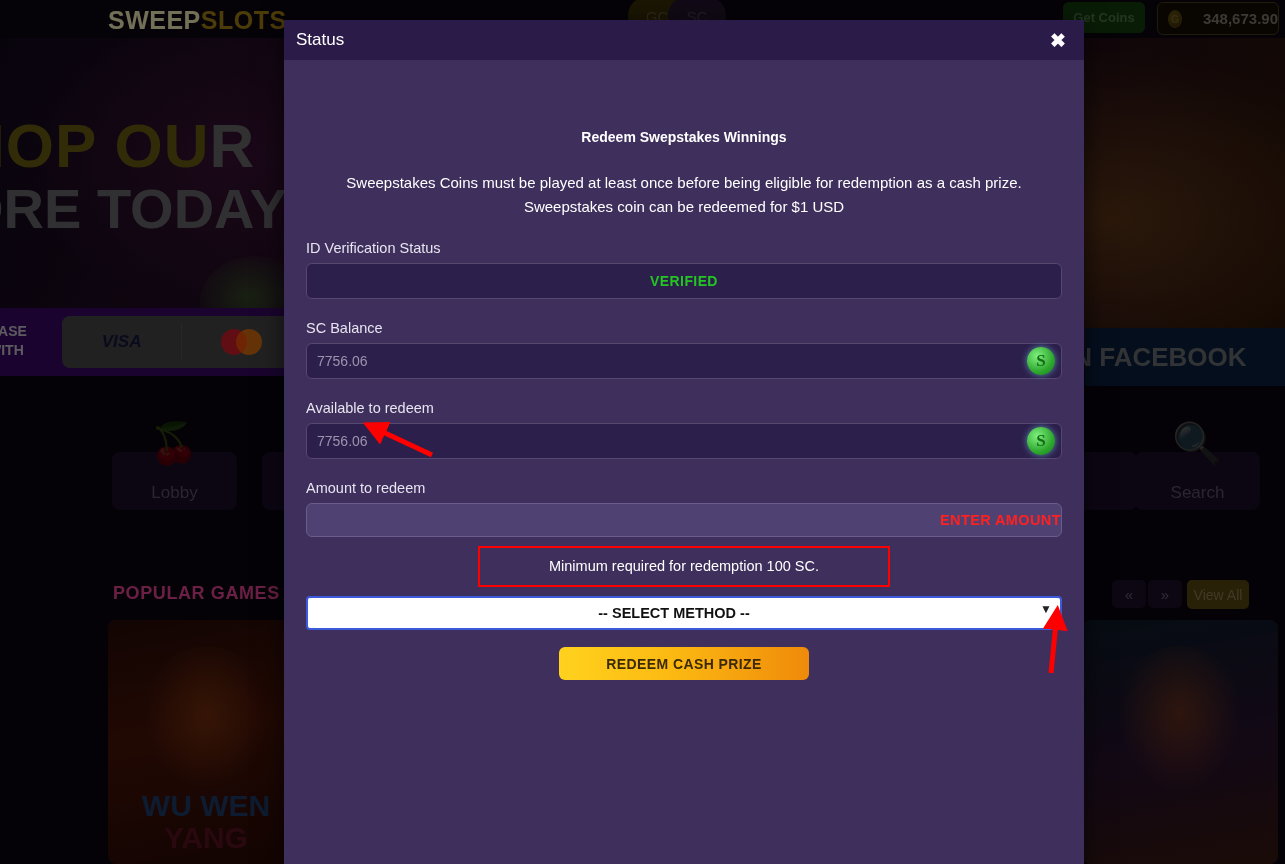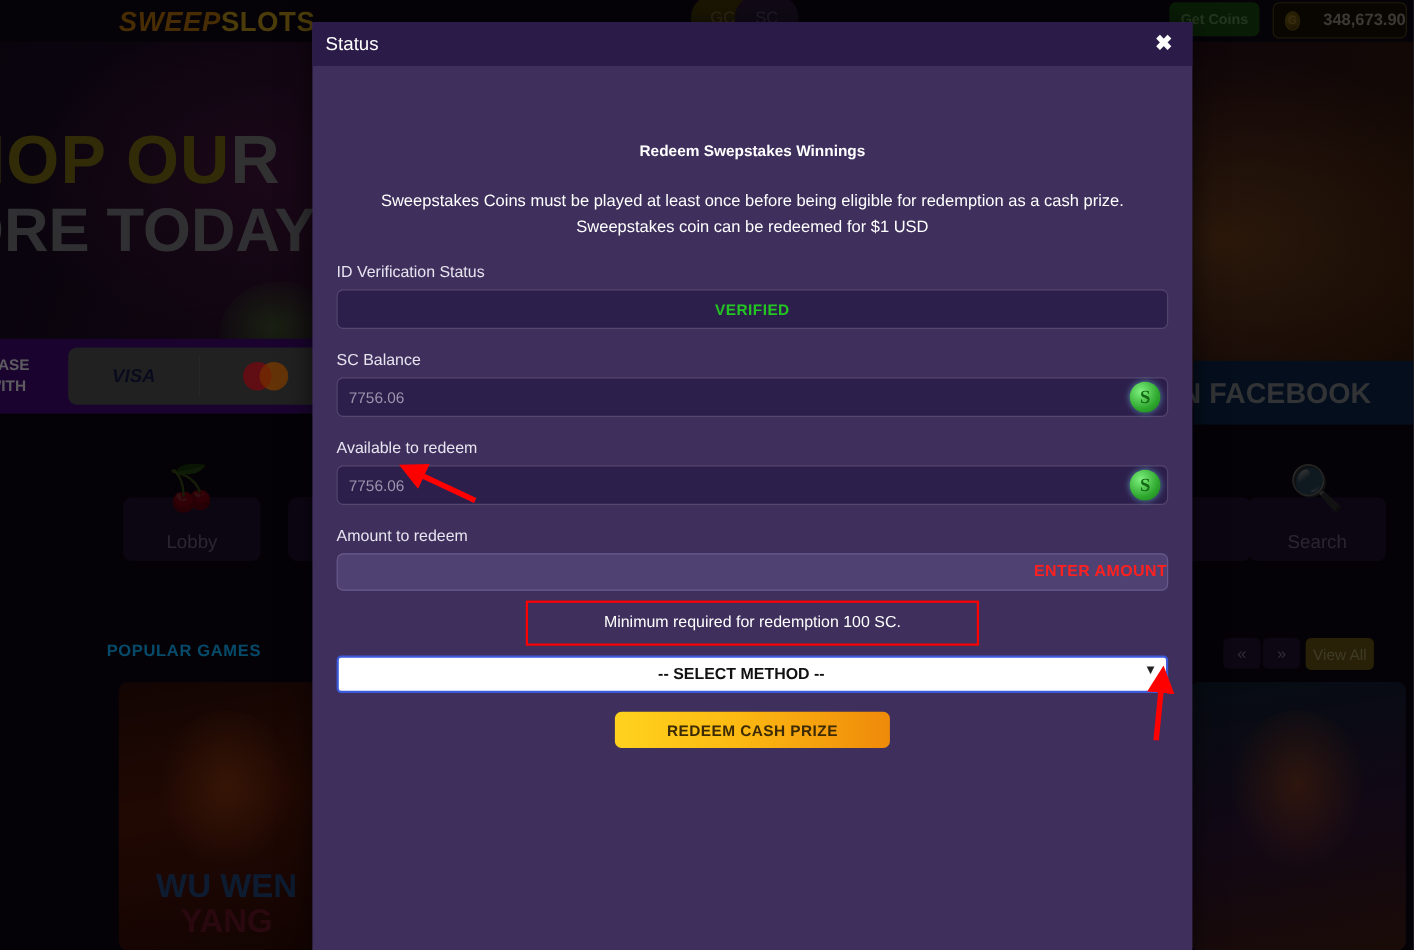--- a/index.html
+++ b/index.html
@@ -15,21 +15,21 @@
   #bg { position: absolute; inset: 0; background: #0a0610; }
 
   .bg-topbar {
     position: absolute; left: 0; top: 0; width: 1285px; height: 38px;
     background: #0d0812;
   }
   .logo {
     position: absolute; left: 108px; top: 6px;
     font-size: 25px; font-weight: bold; letter-spacing: 0.5px;
   }
-  .logo .s1 { color: #a16207; font-style: italic; }
+  .logo .s1 { color: #fef9c3; }
   .logo .s2 { color: #a88516; }
 
   .gc-sc-wrap { position: absolute; left: 628px; top: -4px; width: 112px; height: 42px; }
   .pill {
     position: absolute; top: 0; width: 58px; height: 40px; border-radius: 20px;
     font-size: 15px; color: #6a5a33; display: flex; align-items: center; justify-content: center;
   }
   .pill.gc { left: 0; background: #3d3208; }
   .pill.sc { left: 40px; background: #261832; color: #4f4060; }
 
@@ -107,22 +107,22 @@
     position: absolute; top: 0; width: 125px; height: 58px;
     background: #1b0f2c; border-radius: 8px;
     display: flex; align-items: flex-end; justify-content: center; padding-bottom: 7px;
   }
   .navcard .lbl { color: #5d5468; font-size: 17px; }
   .nav-emoji {
     position: absolute; top: -32px; left: 50%; transform: translateX(-50%);
     font-size: 40px; filter: brightness(0.42) saturate(1.2);
   }
   .sec-title {
-    position: absolute; left: 97px; top: 583px;
-    color: #0ea5e9; font-size: 15px; font-weight: bold; letter-spacing: .6px;
+    position: absolute; left: 113px; top: 583px;
+    color: #ec4899; font-size: 18px; font-weight: bold; letter-spacing: .6px;
   }
   .pgbtn {
     position: absolute; top: 580px; width: 34px; height: 28px;
     background: #1c1129; border-radius: 5px; color: #6f6480;
     font-size: 15px; display: flex; align-items: center; justify-content: center;
   }
   .viewall {
     position: absolute; left: 1187px; top: 580px; width: 62px; height: 29px;
     background: #594a10; border-radius: 5px; color: #8d8156;
     font-size: 14px; display: flex; align-items: center; justify-content: center;

